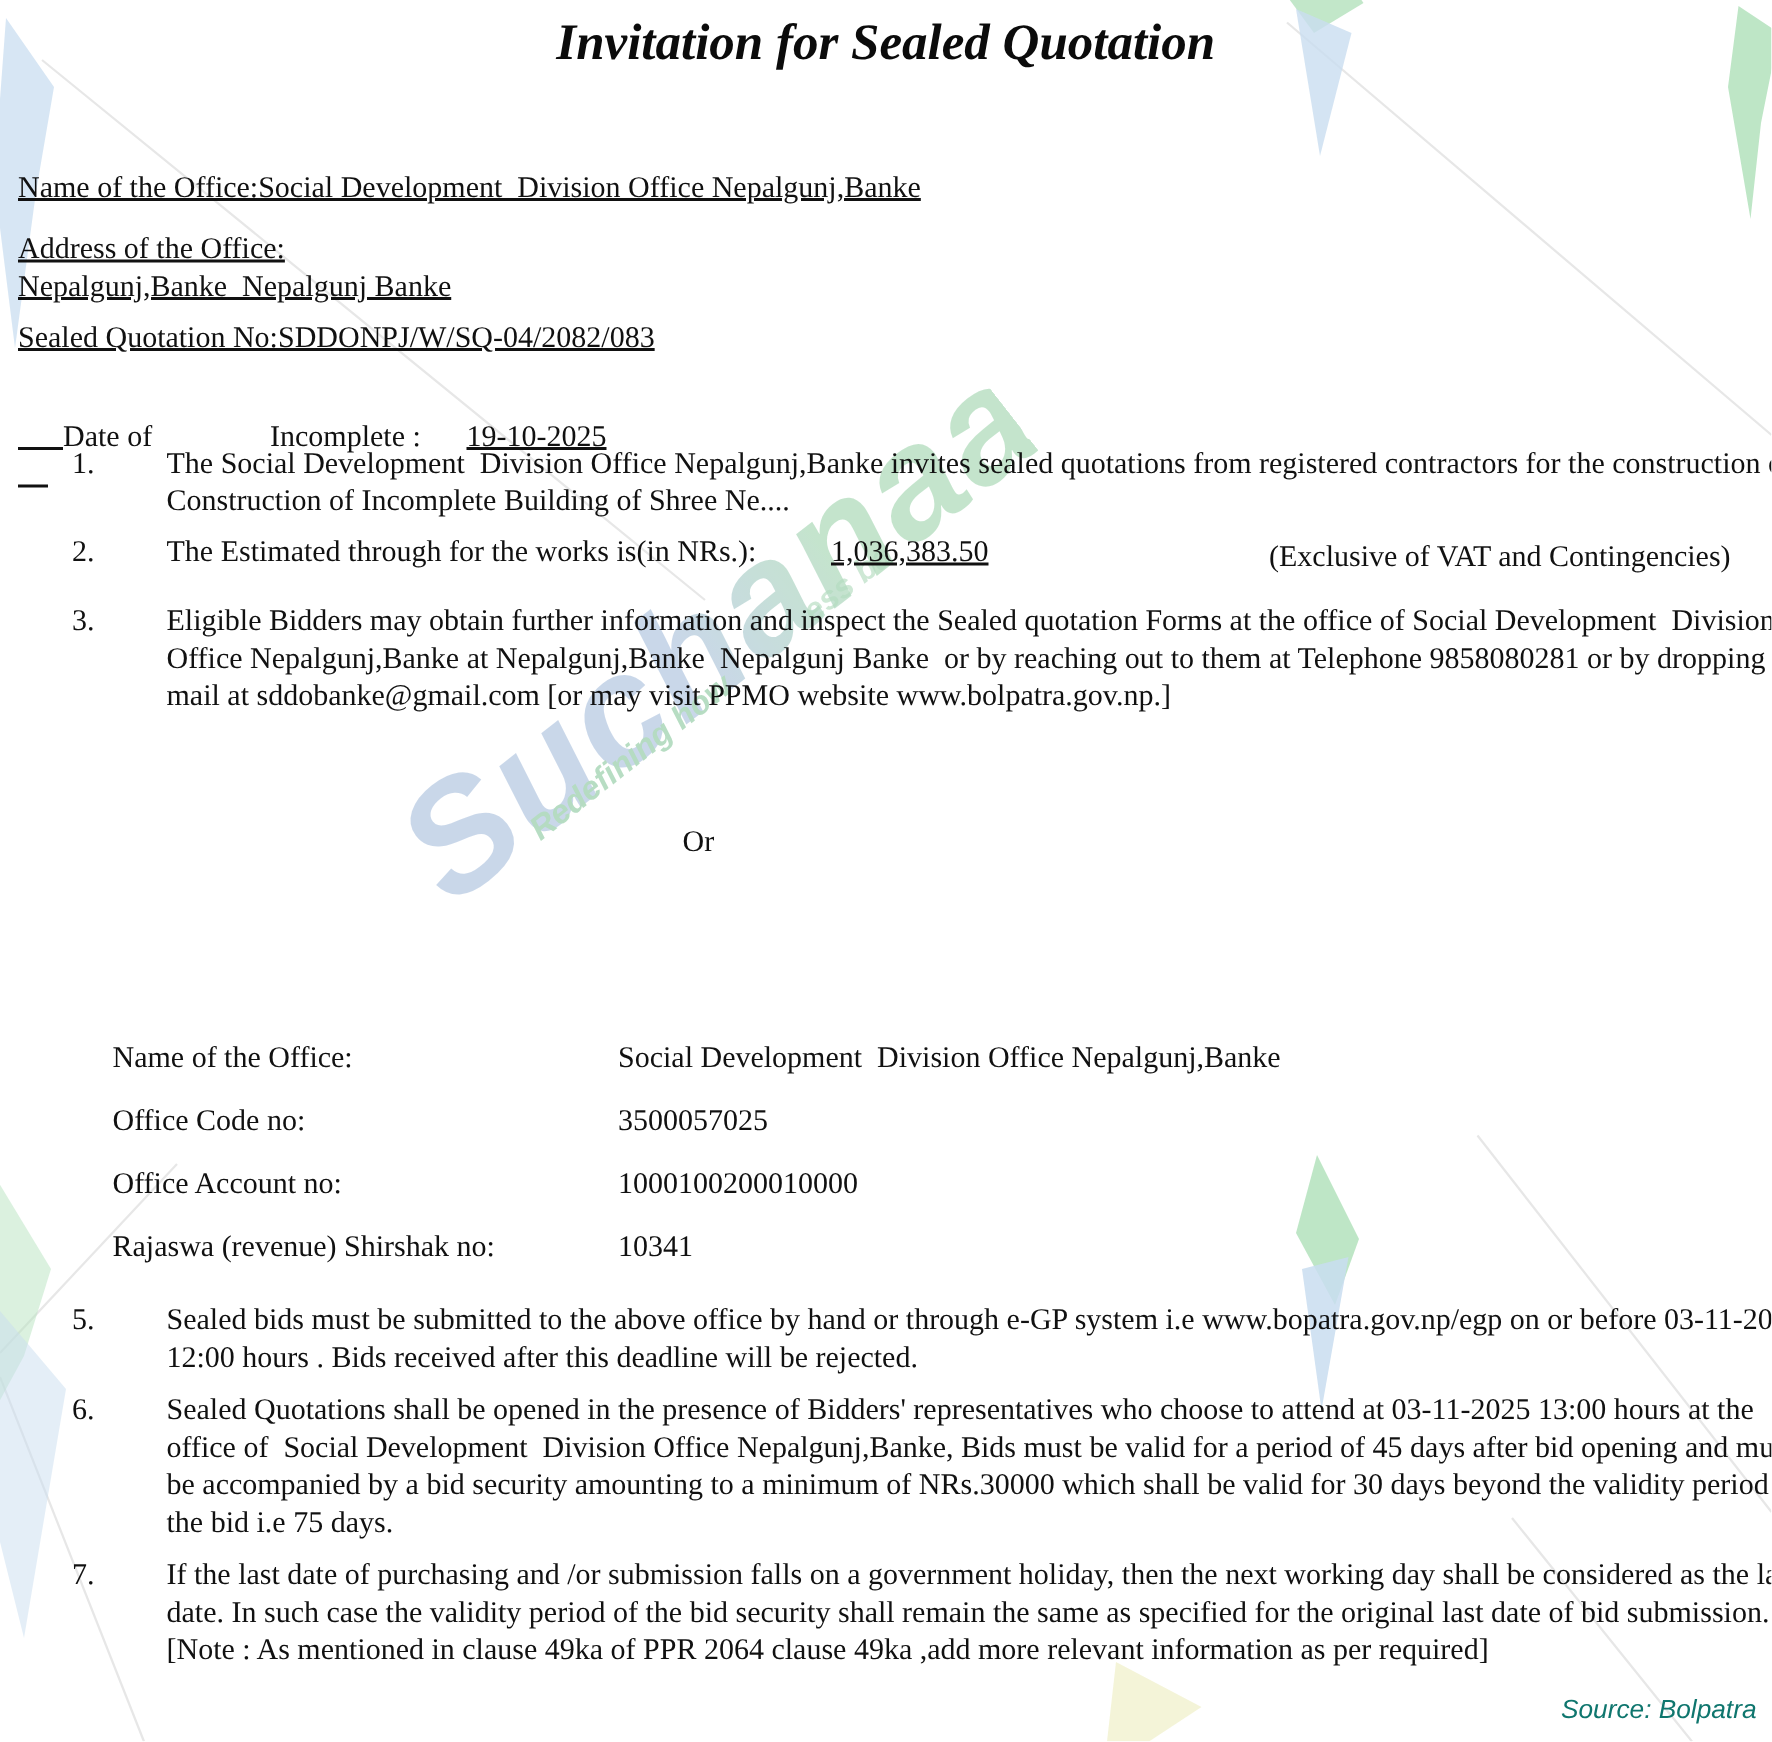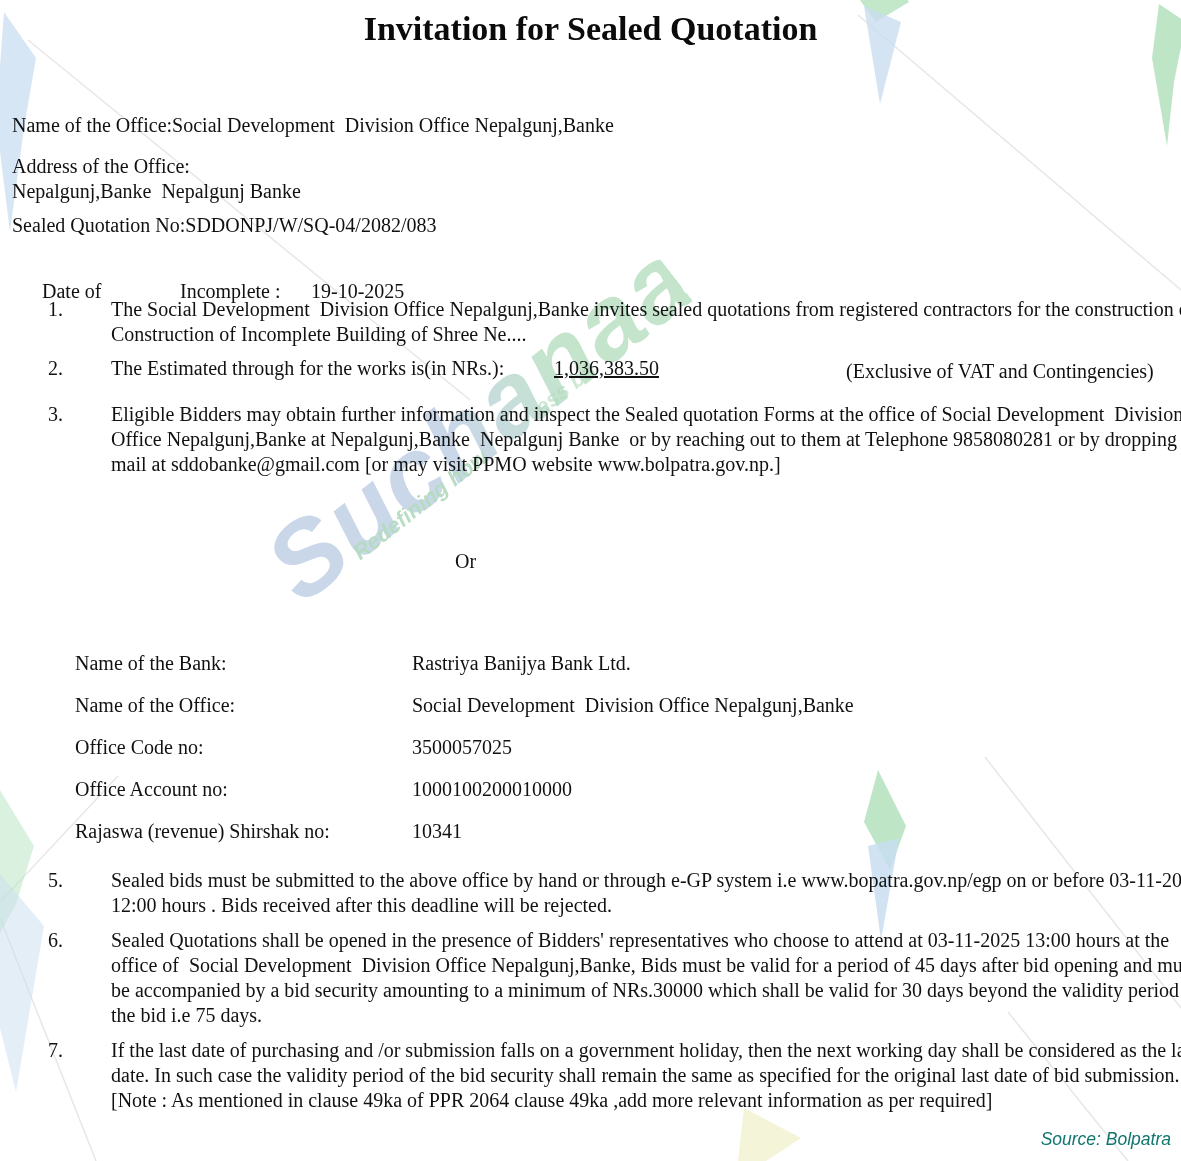--- a/index.html
+++ b/index.html
@@ -31,23 +31,23 @@
     font-family:"Liberation Sans",sans-serif;
     font-style:italic;font-weight:bold;
     color:#b4dcc0;z-index:1;white-space:nowrap;
   }
   .wm-tag{left:348px;top:545px;font-size:22px;opacity:.95;}
   .wm-tag2{left:530px;top:400px;font-size:22px;opacity:.65;}
 
   .content-layer{position:absolute;left:0;top:0;width:1181px;height:1161px;z-index:2;}
   .title{
     position:absolute;top:10px;left:0;width:1181px;margin:0;
-    text-align:center;font-size:34px;font-weight:bold;color:#0b0b0b;
+    text-align:center;font-size:34px;font-weight:bold;color:#0b0b0b;font-style:italic;
   }
-  .line{position:absolute;left:12px;white-space:pre-wrap;line-height:25px;}
+  .line{position:absolute;left:12px;white-space:pre-wrap;line-height:25px;text-decoration:underline;}
   .item{position:absolute;left:12px;width:1160px;line-height:25px;margin-left:36px;}
   .item .no{display:inline-block;width:63px;vertical-align:top;}
   .item .txt{display:inline-block;width:1093px;vertical-align:top;white-space:pre-wrap;position:relative;}
   .amount{position:absolute;left:443px;top:0;white-space:nowrap;text-decoration:underline;}
   .vat{position:absolute;left:735px;top:3px;white-space:nowrap;}
   .or-sep{position:absolute;left:455px;top:549px;line-height:25px;}
   .bankrow{position:absolute;left:75px;width:1100px;line-height:25px;}
   .bankrow .bl{display:inline-block;width:337px;vertical-align:top;}
   .bankrow .bv{display:inline-block;vertical-align:top;white-space:pre-wrap;}
   .note-line{white-space:pre-wrap;}
@@ -121,23 +121,20 @@
     </div>
 
     <div class="item" style="top:402px">
       <span class="no">3.</span><span class="txt">Eligible Bidders may obtain further information and inspect the Sealed quotation Forms at the office of Social Development  Division Office Nepalgunj,Banke at Nepalgunj,Banke  Nepalgunj Banke  or by reaching out to them at Telephone 9858080281 or by dropping a mail at sddobanke@gmail.com [or may visit PPMO website www.bolpatra.gov.np.]</span>
     </div>
 
 
     <div class="or-sep">Or</div>
 
 
-    <div class="bankrow" style="top:651px">
-      <span class="bl">Name of the Bank:</span><span class="bv">Rastriya Banijya Bank Ltd.</span>
-    </div>
     <div class="bankrow" style="top:693px">
       <span class="bl">Name of the Office:</span><span class="bv">Social Development  Division Office Nepalgunj,Banke</span>
     </div>
     <div class="bankrow" style="top:735px">
       <span class="bl">Office Code no:</span><span class="bv">3500057025</span>
     </div>
     <div class="bankrow" style="top:777px">
       <span class="bl">Office Account no:</span><span class="bv">1000100200010000</span>
     </div>
     <div class="bankrow" style="top:819px">

